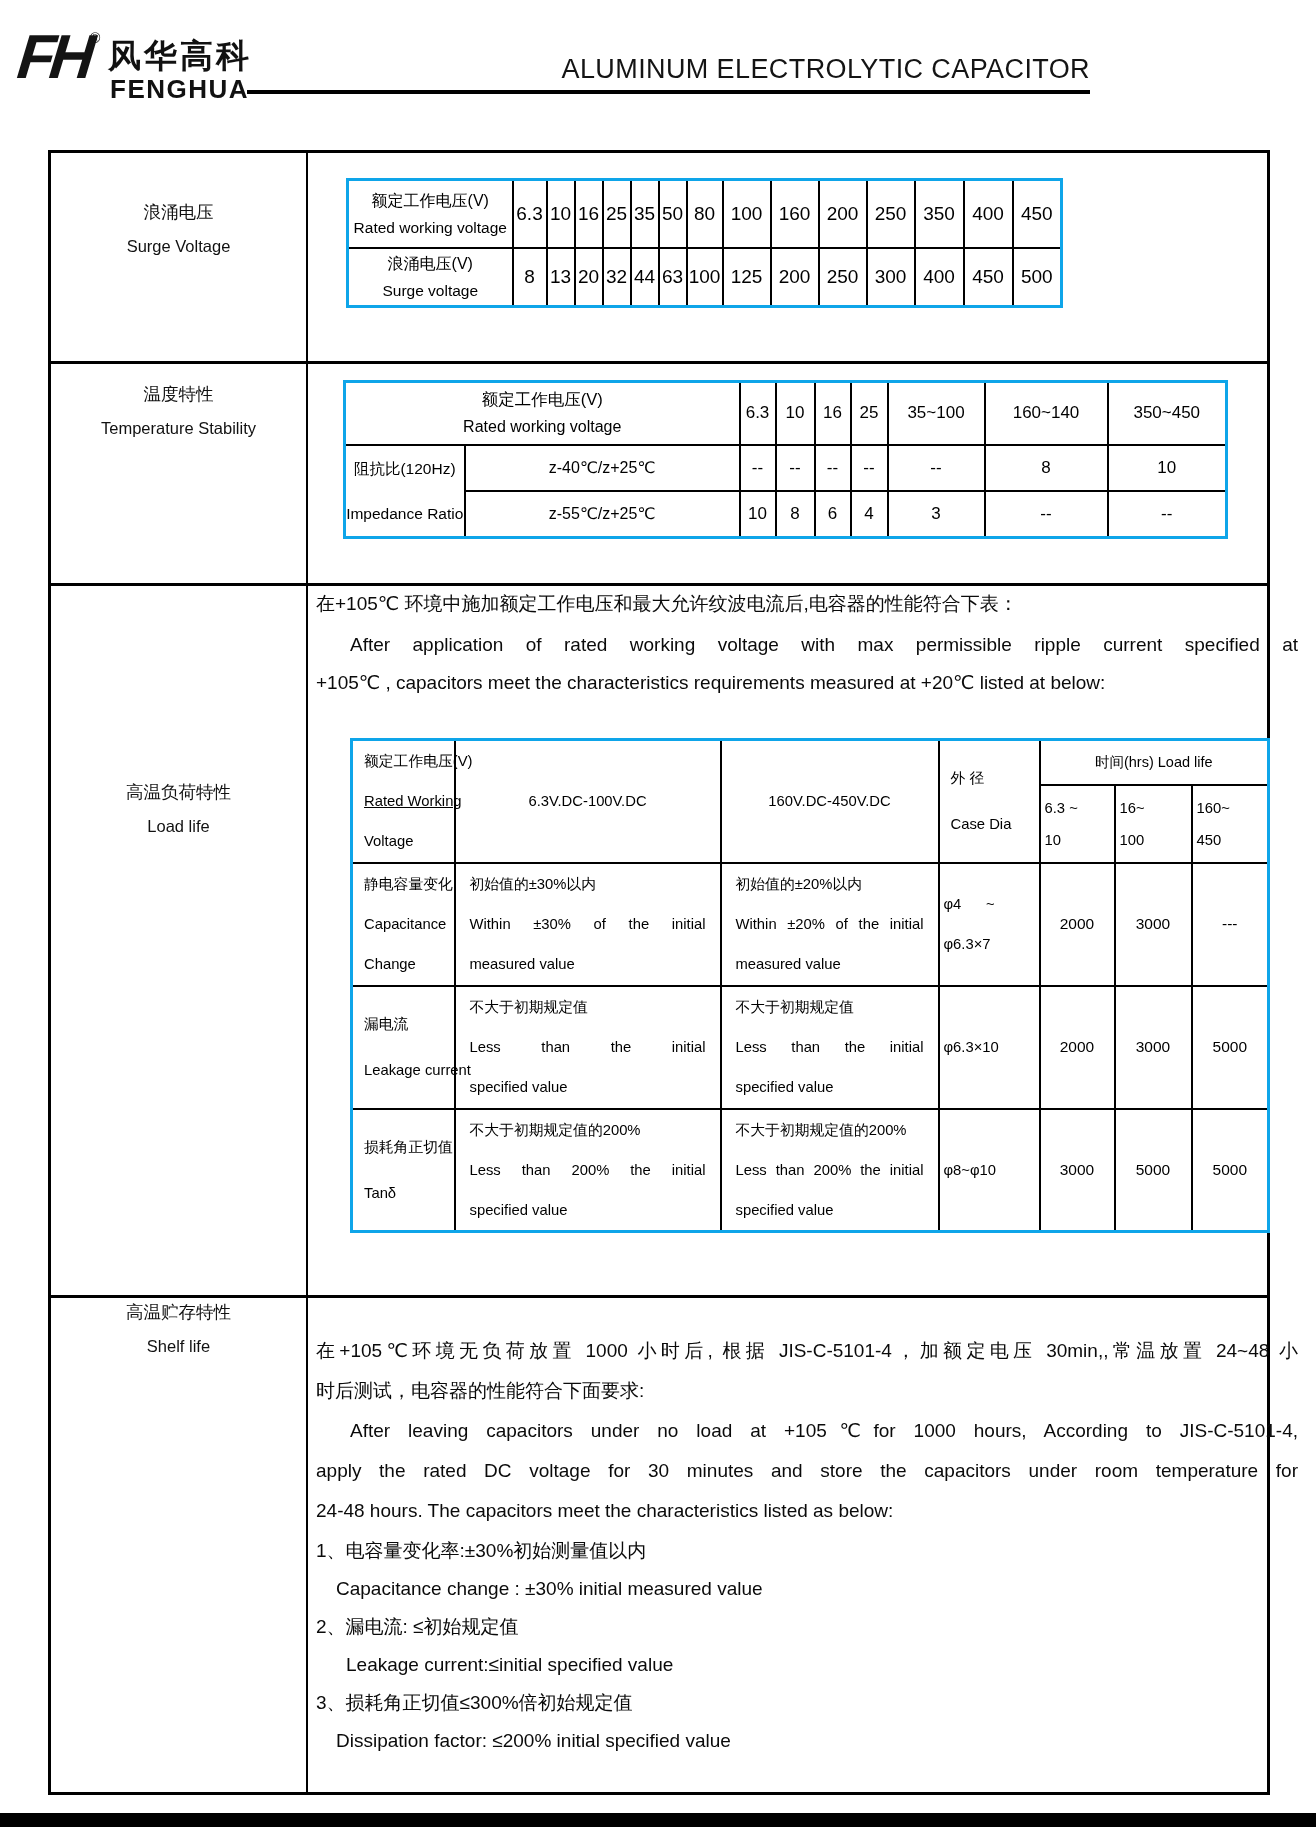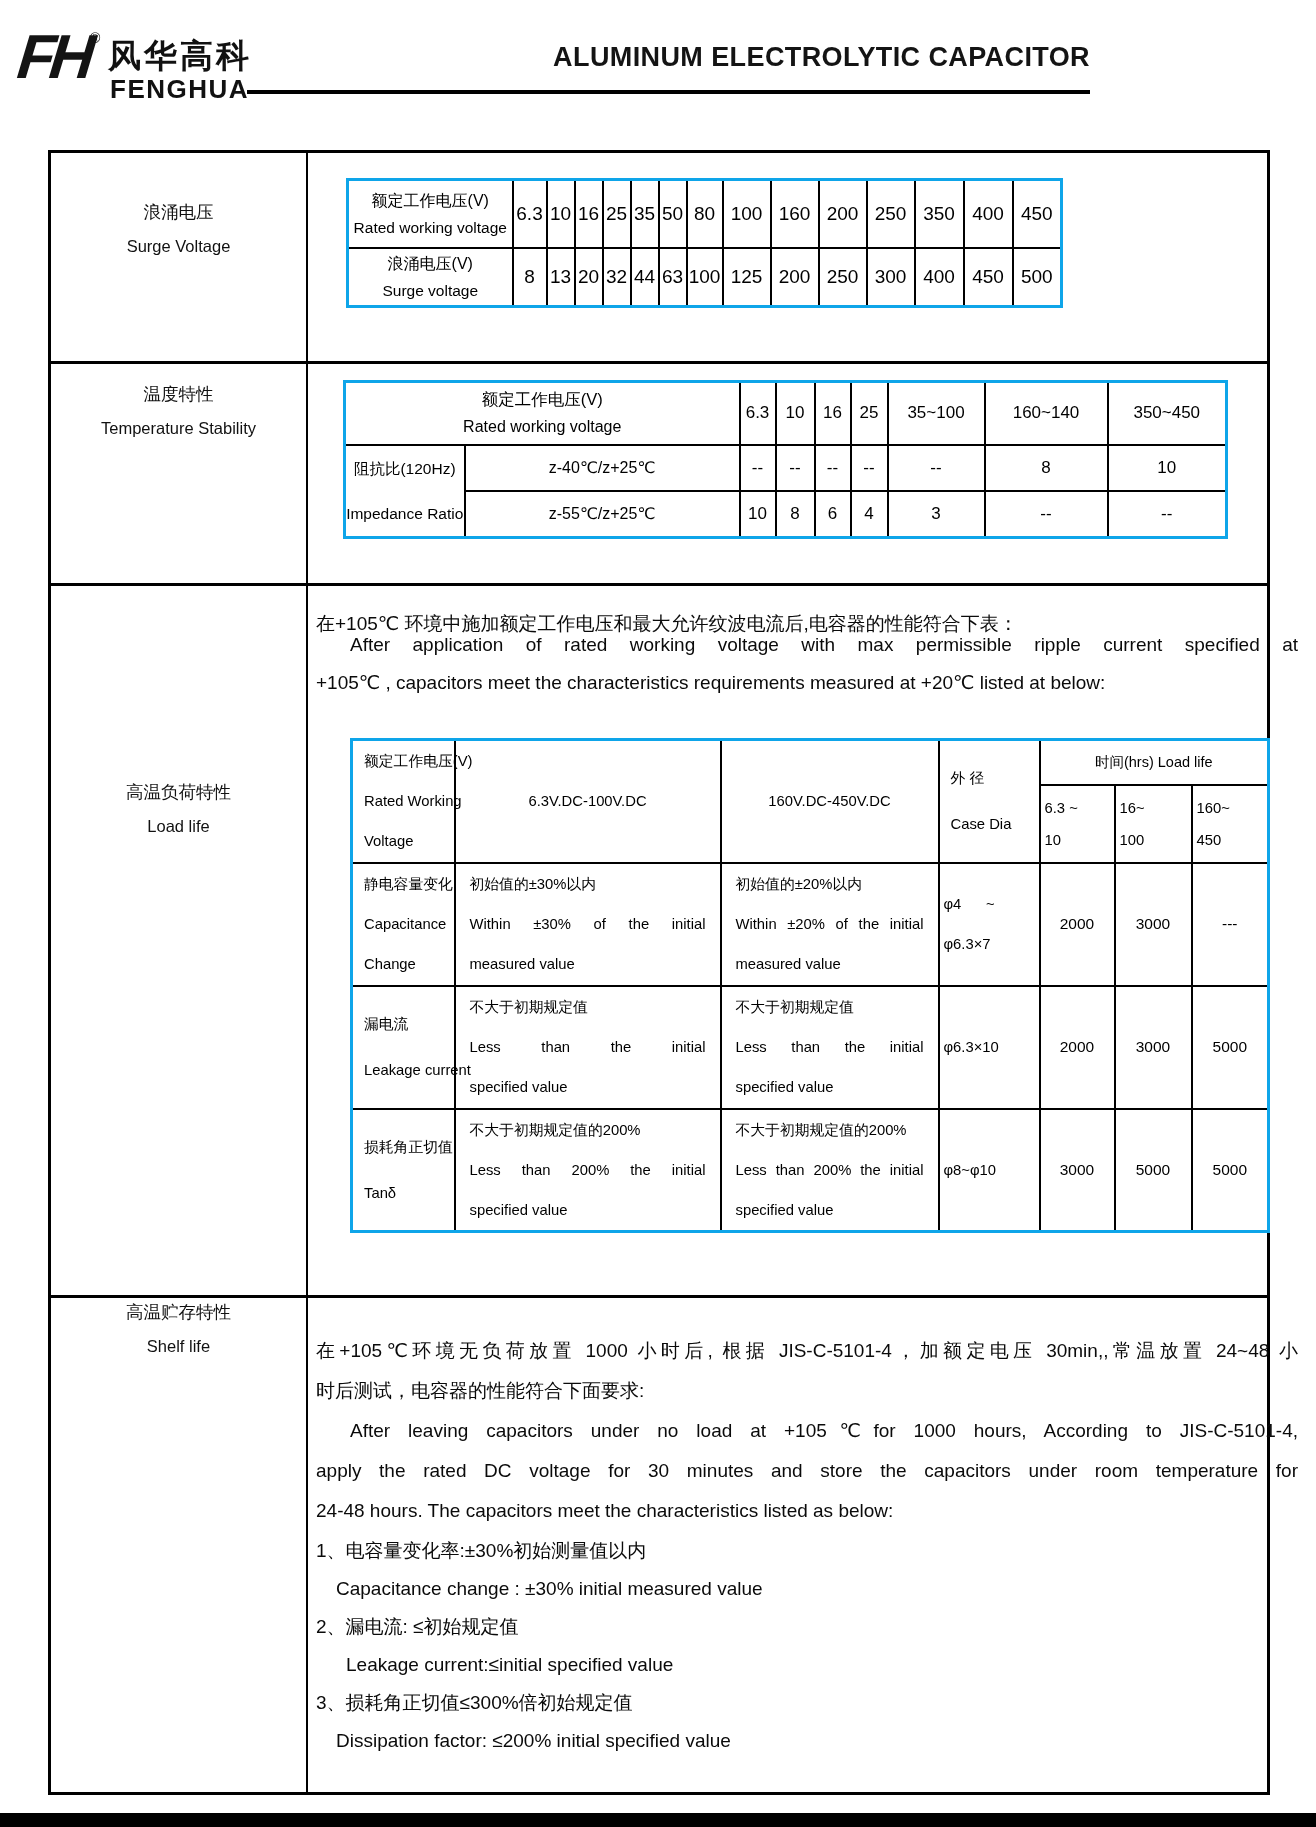--- a/index.html
+++ b/index.html
@@ -10,22 +10,22 @@
   }
 
   
   .logomark{
     position:absolute;left:18px;top:14px;font-size:62px;font-weight:bold;font-style:italic;
     letter-spacing:-6px;transform:skewX(-6deg);color:#141414;line-height:86px;
   }
   .reg{position:absolute;left:90px;top:30px;font-size:14px;color:#141414;}
   .brand-cn{position:absolute;left:108px;top:34px;font-size:33px;font-weight:bold;letter-spacing:3px;color:#111;}
   .brand-en{position:absolute;left:110px;top:74px;font-size:26px;font-weight:bold;letter-spacing:1.5px;color:#111;}
-  .doc-title{position:absolute;left:400px;top:42px;width:690px;text-align:right;
-    font-size:27px;font-weight:bold;letter-spacing:.4px;color:#141414;}
+  .doc-title{position:absolute;left:400px;top:54px;width:690px;text-align:right;
+    font-size:27px;font-weight:normal;letter-spacing:.4px;color:#141414;}
   .title-rule{position:absolute;left:247px;top:90px;width:843px;height:4px;background:#000;}
 
   
   .outer{position:absolute;left:48px;top:150px;width:1222px;height:1645px;border:3px solid #000;box-sizing:border-box;}
   .vline{position:absolute;left:255px;top:0;width:2px;height:100%;background:#000;}
   .hline{position:absolute;left:0;width:100%;height:3px;background:#000;}
   .rowlabel{position:absolute;left:0;width:255px;text-align:center;color:#111;}
   .rowlabel .cn{font-size:17.5px;line-height:34px;text-align:center;}
   .rowlabel .en{font-size:16.5px;line-height:34px;}
 
@@ -51,21 +51,21 @@
   .load td{font-size:14.8px;}
   .load .tl div{line-height:40px;text-align:left;padding-left:11px;white-space:nowrap;}
   .load .tl2 div{line-height:46px;text-align:left;padding-left:11px;white-space:nowrap;}
   .load .ctr{text-align:center;}
   .load .crit div{line-height:40px;text-align:left;padding:0 14px;white-space:nowrap;}
   .load .crit div.jl{text-align:justify;text-align-last:justify;white-space:normal;}
   .load .dia div{line-height:40px;text-align:left;padding-left:4px;white-space:pre;}
   .load .hours{font-size:15.5px;text-align:center;}
   .load .timehdr{font-size:14.5px;text-align:center;}
   .load .timecol div{line-height:32px;text-align:left;padding-left:4px;white-space:nowrap;}
-  .load .pre{white-space:pre;}
+  .load .pre{white-space:pre;text-decoration:underline;}
 
   
   .para{position:absolute;left:265px;width:982px;font-size:19px;line-height:25px;color:#0a0a0a;}
   .just{text-align:justify;text-align-last:justify;}
   .ind{text-indent:34px;}
   .ind20{padding-left:20px;}
   .ind28{padding-left:30px;}
 
   .bottombar{position:absolute;left:0;top:1813px;width:1316px;height:14px;background:#000;}
 </style>
@@ -212,21 +212,21 @@
       <td>8</td>
       <td>6</td>
       <td>4</td>
       <td>3</td>
       <td>--</td>
       <td>--</td>
     </tr>
   </tbody>
     </table>
 
-  <div class="para" style="top:438px;margin-top:20px;">在+105℃ 环境中施加额定工作电压和最大允许纹波电流后,电容器的性能符合下表：</div>
+  <div class="para" style="top:438px;">在+105℃ 环境中施加额定工作电压和最大允许纹波电流后,电容器的性能符合下表：</div>
   <div class="para just ind" style="top:479px;">After application of rated working voltage with max permissible ripple current specified at</div>
   <div class="para" style="top:517px;">+105℃ , capacitors meet the characteristics requirements measured at +20℃ listed at below:</div>
 
   <table class="tbl load" style="left:299px;top:585px;width:917px;">
     <colgroup>
       <col style="width:103px">
         <col style="width:266px">
         <col style="width:218px">
         <col style="width:101px">
       <col style="width:75px">

